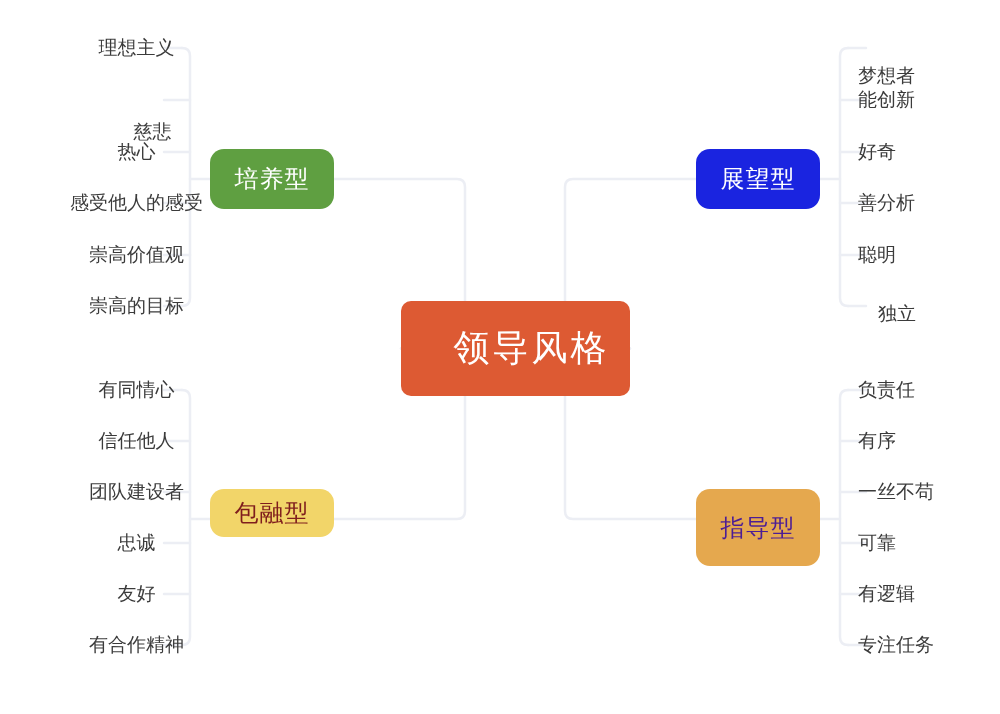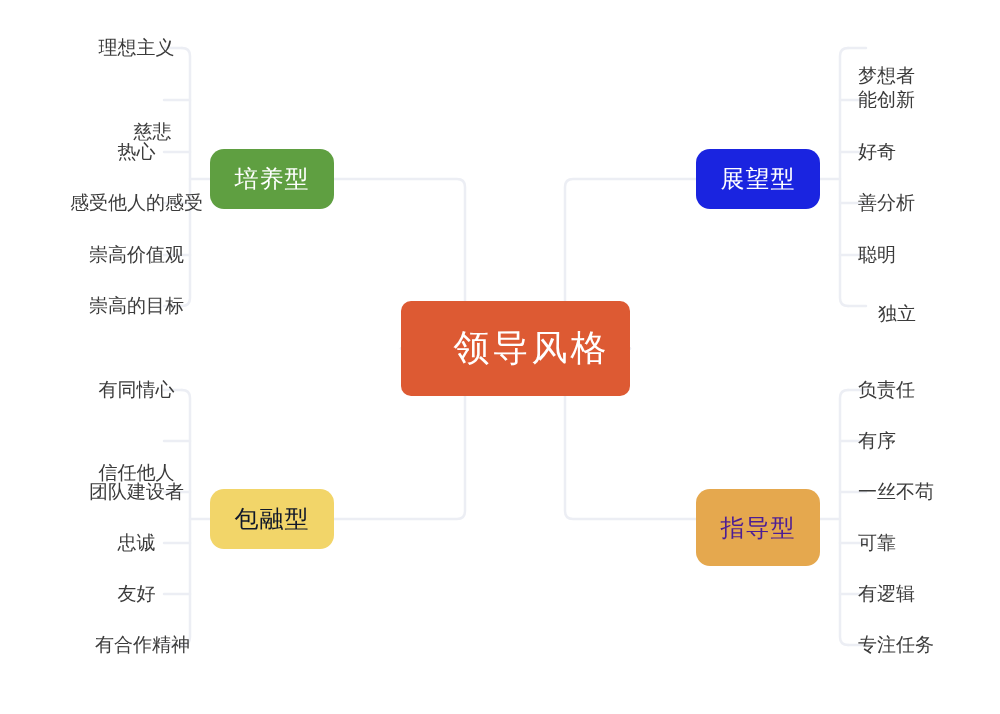--- a/index.html
+++ b/index.html
@@ -112,29 +112,29 @@
       <div class="leaf left-side" style="top: 296px; left: 0px; width: 181px;">崇高的目标</div>
       <div class="branch-node" style="left: 696px; top: 149px; width: 124px; height: 60px; background: rgb(26, 36, 224); color: rgb(255, 255, 255); align-items: center;">
         <span>展望型</span>
       </div>
       <div class="leaf right-side" style="top: 38px; left: 858px; margin-top: 28px;">梦想者</div>
       <div class="leaf right-side" style="top: 90px; left: 858px;">能创新</div>
       <div class="leaf right-side" style="top: 142px; left: 858px;">好奇</div>
       <div class="leaf right-side" style="top: 193px; left: 858px;">善分析</div>
       <div class="leaf right-side" style="top: 245px; left: 858px;">聪明</div>
       <div class="leaf right-side" style="top: 304px; left: 858px; margin-left: 20px;">独立</div>
-      <div class="branch-node" style="left: 210px; top: 489px; width: 124px; height: 60px; background: rgb(242, 213, 105); color: #0f172a;">
+      <div class="branch-node" style="left: 210px; top: 489px; width: 124px; height: 48px; background: rgb(242, 213, 105); color: #7f1d1d;">
         <span>包融型</span>
       </div>
       <div class="leaf left-side" style="top: 380px; left: 0px; width: 181px;">有同情心</div>
-      <div class="leaf left-side" style="top: 431px; left: 0px; width: 181px; margin-top: 32px;">信任他人</div>
+      <div class="leaf left-side" style="top: 431px; left: 0px; width: 181px;">信任他人</div>
       <div class="leaf left-side" style="top: 482px; left: 0px; width: 181px;">团队建设者</div>
       <div class="leaf left-side" style="top: 533px; left: 0px; width: 181px;">忠诚</div>
       <div class="leaf left-side" style="top: 584px; left: 0px; width: 181px;">友好</div>
-      <div class="leaf left-side" style="top: 635px; left: 0px; width: 181px; margin-left: 6px;">有合作精神</div>
+      <div class="leaf left-side" style="top: 635px; left: 0px; width: 181px;">有合作精神</div>
       <div class="branch-node" style="left: 696px; top: 489px; width: 124px; height: 77px; background: rgb(229, 168, 78); color: #4c1d95;">
         <span>指导型</span>
       </div>
       <div class="leaf right-side" style="top: 380px; left: 858px;">负责任</div>
       <div class="leaf right-side" style="top: 431px; left: 858px;">有序</div>
       <div class="leaf right-side" style="top: 482px; left: 858px;">一丝不苟</div>
       <div class="leaf right-side" style="top: 533px; left: 858px;">可靠</div>
       <div class="leaf right-side" style="top: 584px; left: 858px;">有逻辑</div>
       <div class="leaf right-side" style="top: 635px; left: 858px;">专注任务</div>
       <div class="center-node" style="left: 401px; top: 301px; width: 229px; height: 95px; background: rgb(221, 90, 51); color: rgb(255, 255, 255);">

